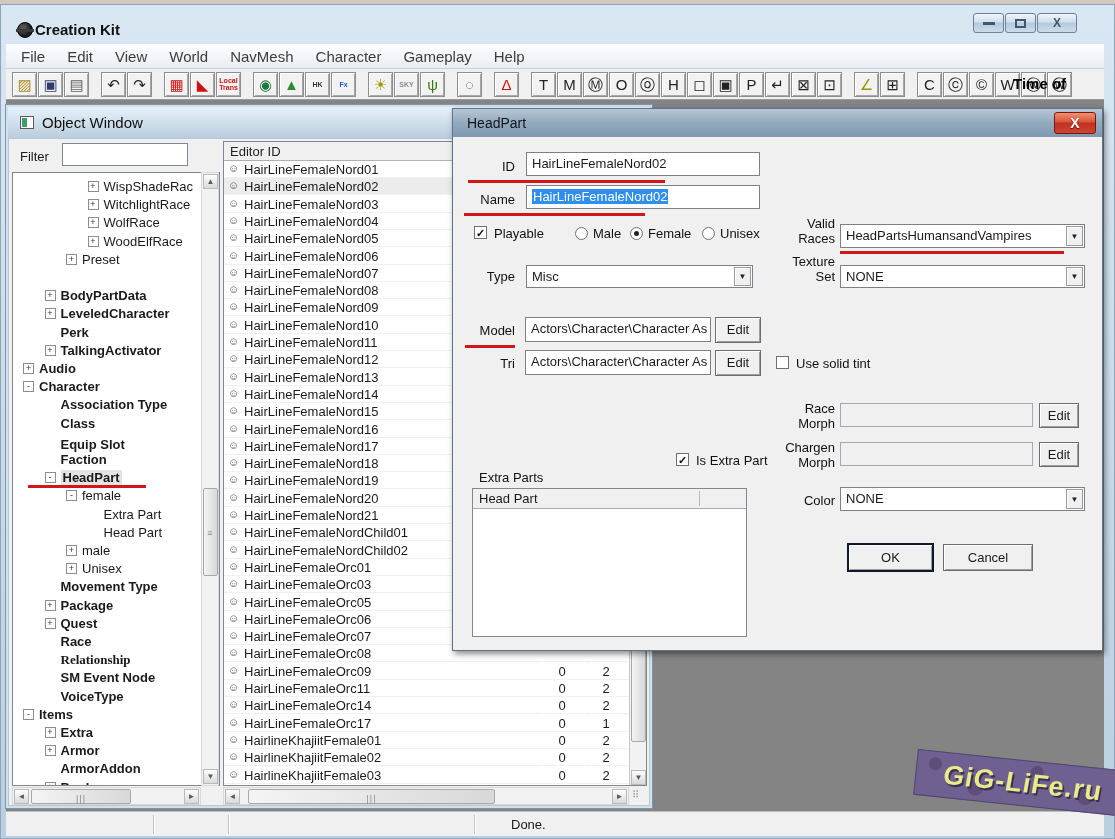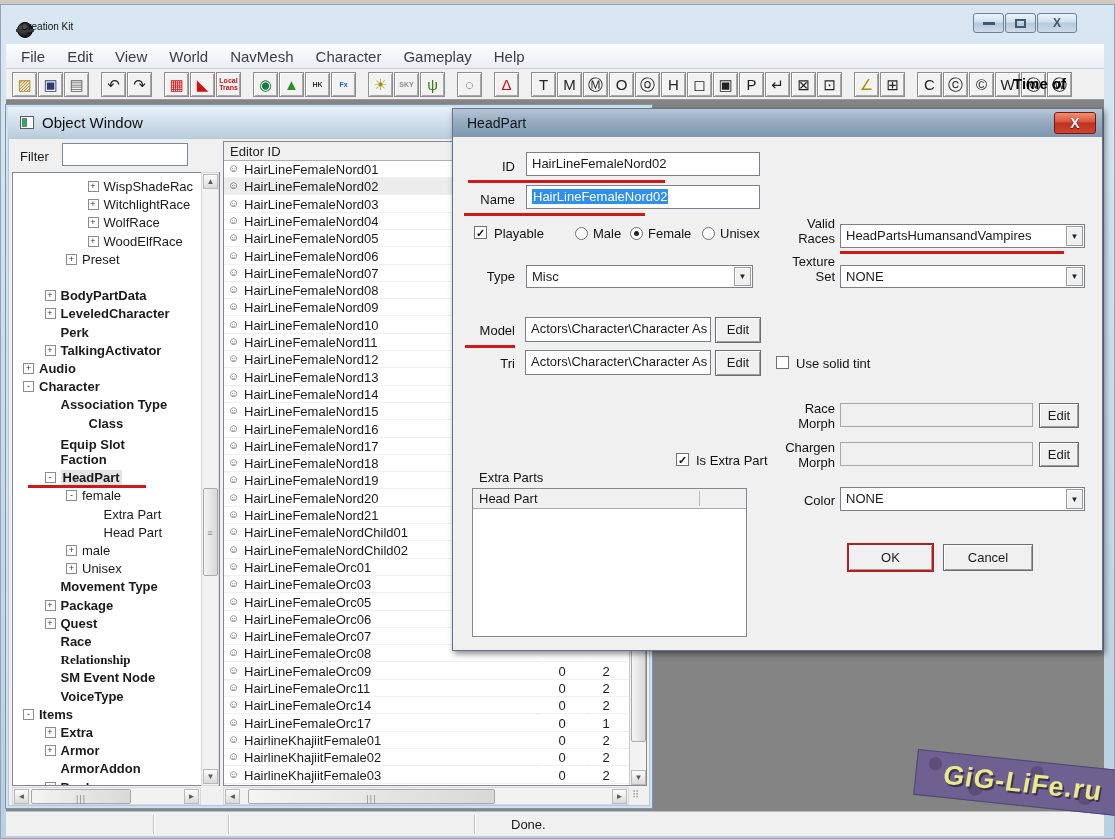--- a/index.html
+++ b/index.html
@@ -5,21 +5,21 @@
   * { margin:0; padding:0; box-sizing:border-box; }
   html,body { width:1115px; height:839px; overflow:hidden; }
   body { font-family:"Liberation Sans", sans-serif; font-size:13px; color:#1a1a1a; position:relative;
          background:#cfc9bf; }
   .abs { position:absolute; }
 
   
   #main-window { left:0; top:4px; width:1115px; height:835px;
     background:linear-gradient(180deg,#d9e7f3,#b9cfe2); border:1px solid #8fa4b8; }
   #titlebar { left:4px; top:5px; width:1107px; height:34px; }
-  #title-text { left:16px; top:11px; font-size:10px; color:#111; }
+  #title-text { left:30px; top:11px; font-size:15px; color:#111;font-weight:bold; }
   #app-icon { left:12px; top:12px; width:16px; height:16px; border-radius:50%;
     background:radial-gradient(circle at 35% 35%, #555 15%, #1c1c1c 60%); border:1px solid #000; }
   #app-icon::after{ content:""; position:absolute; left:-2px; top:6px; width:18px; height:3px; background:#3a3a3a; }
   .winbtn { top:8px; height:20px; border:1px solid #6e8196; border-radius:3px;
     background:linear-gradient(180deg,#eef5fb 0%,#cfdfee 45%,#b4c9dc 50%,#cddcea 100%);
     display:flex; align-items:center; justify-content:center; color:#41576b; font-weight:bold; font-size:12px; }
   #btn-min{ left:972px; width:31px;} #btn-max{ left:1004px; width:31px;} #btn-close{ left:1036px; width:40px;}
   #btn-min i{ display:block; width:12px; height:3px; background:#41576b;}
   #btn-max i{ display:block; width:11px; height:9px; border:2px solid #41576b; background:transparent;}
 
@@ -95,21 +95,21 @@
     background:linear-gradient(180deg,#f0926f 0%,#d9543a 45%,#c03020 50%,#cc4630 100%);
     color:#fff; font-weight:bold; font-size:14px; text-align:center; line-height:20px;
     text-shadow:0 1px 1px #5d0d06; }
   .fld { position:absolute; background:#fff; border:1px solid #7b7f87; font-size:13px; padding:3px 5px; white-space:nowrap; overflow:hidden; }
   .fld.disabled { background:#f0f0f0; border-color:#a5a9af; }
   .dlabel { position:absolute; font-size:13px; color:#111; }
   .dlabel.r { text-align:right; }
   .btn { position:absolute; background:#f0f0f0; border:1px solid #6d6d6d;
     box-shadow:inset 1px 1px 0 #fdfdfd, inset -1px -1px 0 #9e9e9e;
     font-size:13px; text-align:center; }
-  .btn.default { border:2px solid #b91c1c; }
+  .btn.default { border:2px solid #0f172a; }
   .dropdown { position:absolute; background:#fff; border:1px solid #7b7f87; font-size:13px; }
   .dropdown .dval { position:absolute; left:5px; top:3px; white-space:nowrap; }
   .dropdown .darr { position:absolute; right:1px; top:1px; bottom:1px; width:17px; background:#f0f0f0;
     border:1px solid #9a9a9a; box-shadow:inset 1px 1px 0 #fff; font-size:8px; color:#222;
     display:flex; align-items:center; justify-content:center; }
   .cb { position:absolute; width:13px; height:13px; background:#fff; border:1px solid #707070;
     font-size:11px; line-height:12px; text-align:center; color:#111; font-weight:bold; }
   .radio { position:absolute; width:13px; height:13px; border-radius:50%; background:#fff; border:1px solid #707070; }
   .radio.on::after { content:""; position:absolute; left:3px; top:3px; width:5px; height:5px; border-radius:50%; background:#222; }
   #sel-span { background:#2f8fef; color:#fff; padding:0 1px; }
@@ -329,21 +329,21 @@
           <div class="texp" style="left: 10px;">+</div>
           <div class="tlabel bold" style="left: 26px;">Audio</div>
         </div>
         <div class="trow" style="top: 205.2px;">
           <div class="texp" style="left: 10px;">-</div>
           <div class="tlabel bold" style="left: 26px;">Character</div>
         </div>
         <div class="trow" style="top: 223.4px;">
           <div class="tlabel bold" style="left: 47.5px;">Association Type</div>
         </div>
-        <div class="trow" style="top: 241.6px; margin-left: 28px;">
+        <div class="trow" style="top: 241.6px;">
           <div class="tlabel bold" style="left: 47.5px;">Class</div>
         </div>
         <div class="trow" style="top: 263px;">
           <div class="tlabel bold" style="left: 47.5px;">Equip Slot</div>
         </div>
         <div class="trow" style="top: 278px;">
           <div class="tlabel bold" style="left: 47.5px;">Faction</div>
         </div>
         <div class="trow" style="top: 296.2px;">
           <div class="texp" style="left: 31.5px;">-</div>

